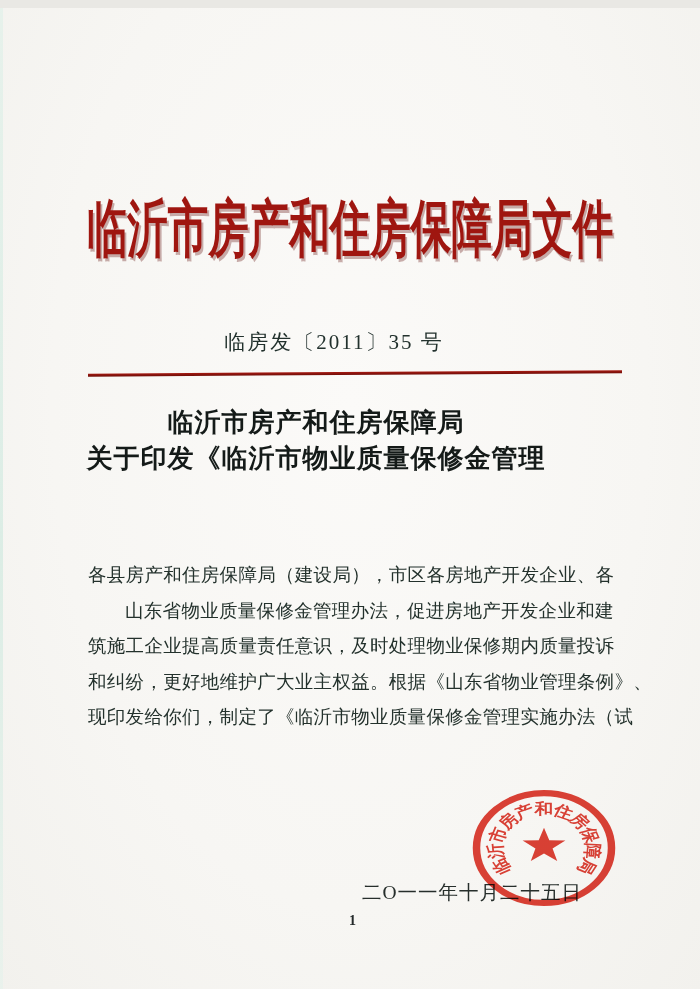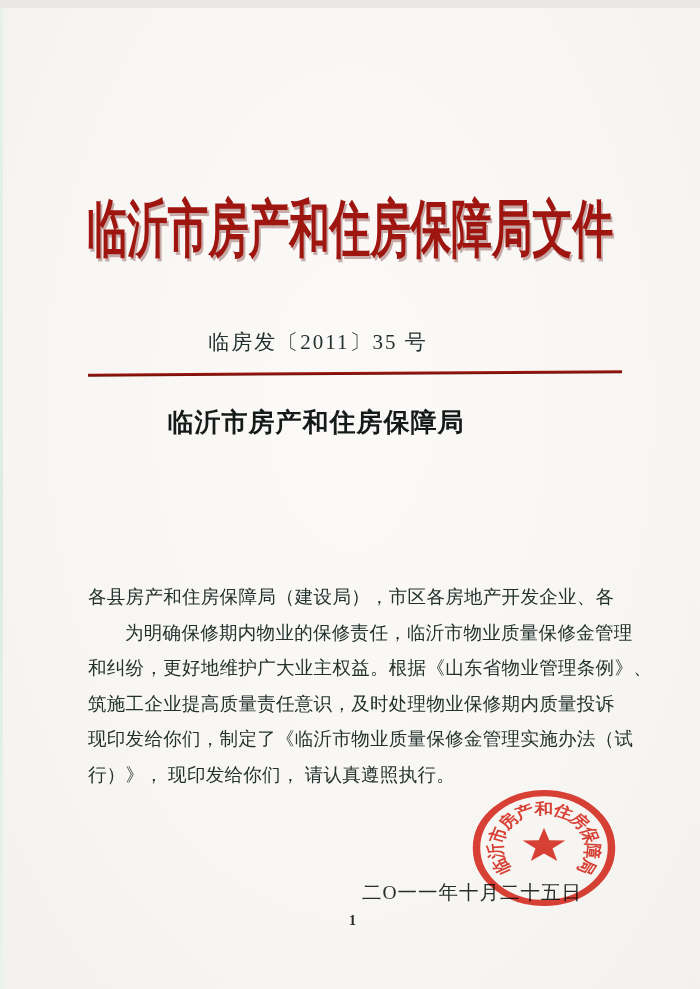--- a/index.html
+++ b/index.html
@@ -29,35 +29,36 @@
     transform-origin: 50% 50%;
     text-shadow: 2px 2px 0 rgba(92,10,6,.32);
     white-space: nowrap;
   }
   .doc-number {
     position: absolute; top: 320px; left: 0; width: 636px;
     text-align: center;
     font-size: 21px; color: #22312d;
     letter-spacing: 2px;
     white-space: nowrap;
+    padding-left: 16px;
   }
   .red-line {
     position: absolute; top: 364px; left: 88px; width: 534px; height: 3px;
     background: linear-gradient(180deg, #a51a12 0%, #6f0d08 100%);
     transform: rotate(-0.35deg);
   }
   .title-block {
     position: absolute; top: 397px; left: 0; width: 632px;
     text-align: center;
     font-size: 26px; font-weight: 700; color: #141a18;
     line-height: 36px;
     letter-spacing: 1px;
   }
   .body-text {
-    position: absolute; top: 572px; left: 88px; width: 530px;
+    position: absolute; top: 550px; left: 88px; width: 530px;
     font-size: 18.5px; color: #23312c;
     letter-spacing: 0.3px;
   }
   .body-text .line {
     height: 35.6px; line-height: 35.6px;
     white-space: nowrap;
   }
   .body-text .indent { padding-left: 37px; }
   .date {
     position: absolute; top: 872px; left: 362px;
@@ -88,29 +89,29 @@
   <div class="scan-edge"></div>
 
   <div class="header-title">临沂市房产和住房保障局文件</div>
 
   <div class="doc-number">临房发〔2011〕35 号</div>
 
   <div class="red-line"></div>
 
   <div class="title-block">
     <div>临沂市房产和住房保障局</div>
+    <div>关于印发《临沂市物业质量保修金管理</div>
   </div>
 
   <div class="body-text">
     <div class="line">各县房产和住房保障局（建设局），市区各房地产开发企业、各</div>
-    <div class="line indent">为明确保修期内物业的保修责任，临沂市物业质量保修金管理</div>
+    <div class="line indent">山东省物业质量保修金管理办法，促进房地产开发企业和建</div>
+    <div class="line">筑施工企业提高质量责任意识，及时处理物业保修期内质量投诉</div>
     <div class="line">和纠纷，更好地维护广大业主权益。根据《山东省物业管理条例》、</div>
-    <div class="line">筑施工企业提高质量责任意识，及时处理物业保修期内质量投诉</div>
     <div class="line">现印发给你们，制定了《临沂市物业质量保修金管理实施办法（试</div>
-    <div class="line">行）》， 现印发给你们， 请认真遵照执行。</div>
   </div>
 
   <div class="date">二O一一年十月二十五日</div>
 
   <div class="page-number">1</div>
 
   <svg class="seal" viewBox="0 0 200 200" preserveAspectRatio="none" xmlns="http://www.w3.org/2000/svg">
     <circle cx="100" cy="100" r="90" fill="none" stroke-width="10" stroke="#dd3327"></circle>
     <polygon points="100,67 107.05,87.3 128.5,87.7 111.4,100.7 117.6,121.3 100,109 82.4,121.3 88.6,100.7 71.5,87.7 92.95,87.3" fill="#dd3327"></polygon>
     <g class="seal-text" fill="#dd3327">

